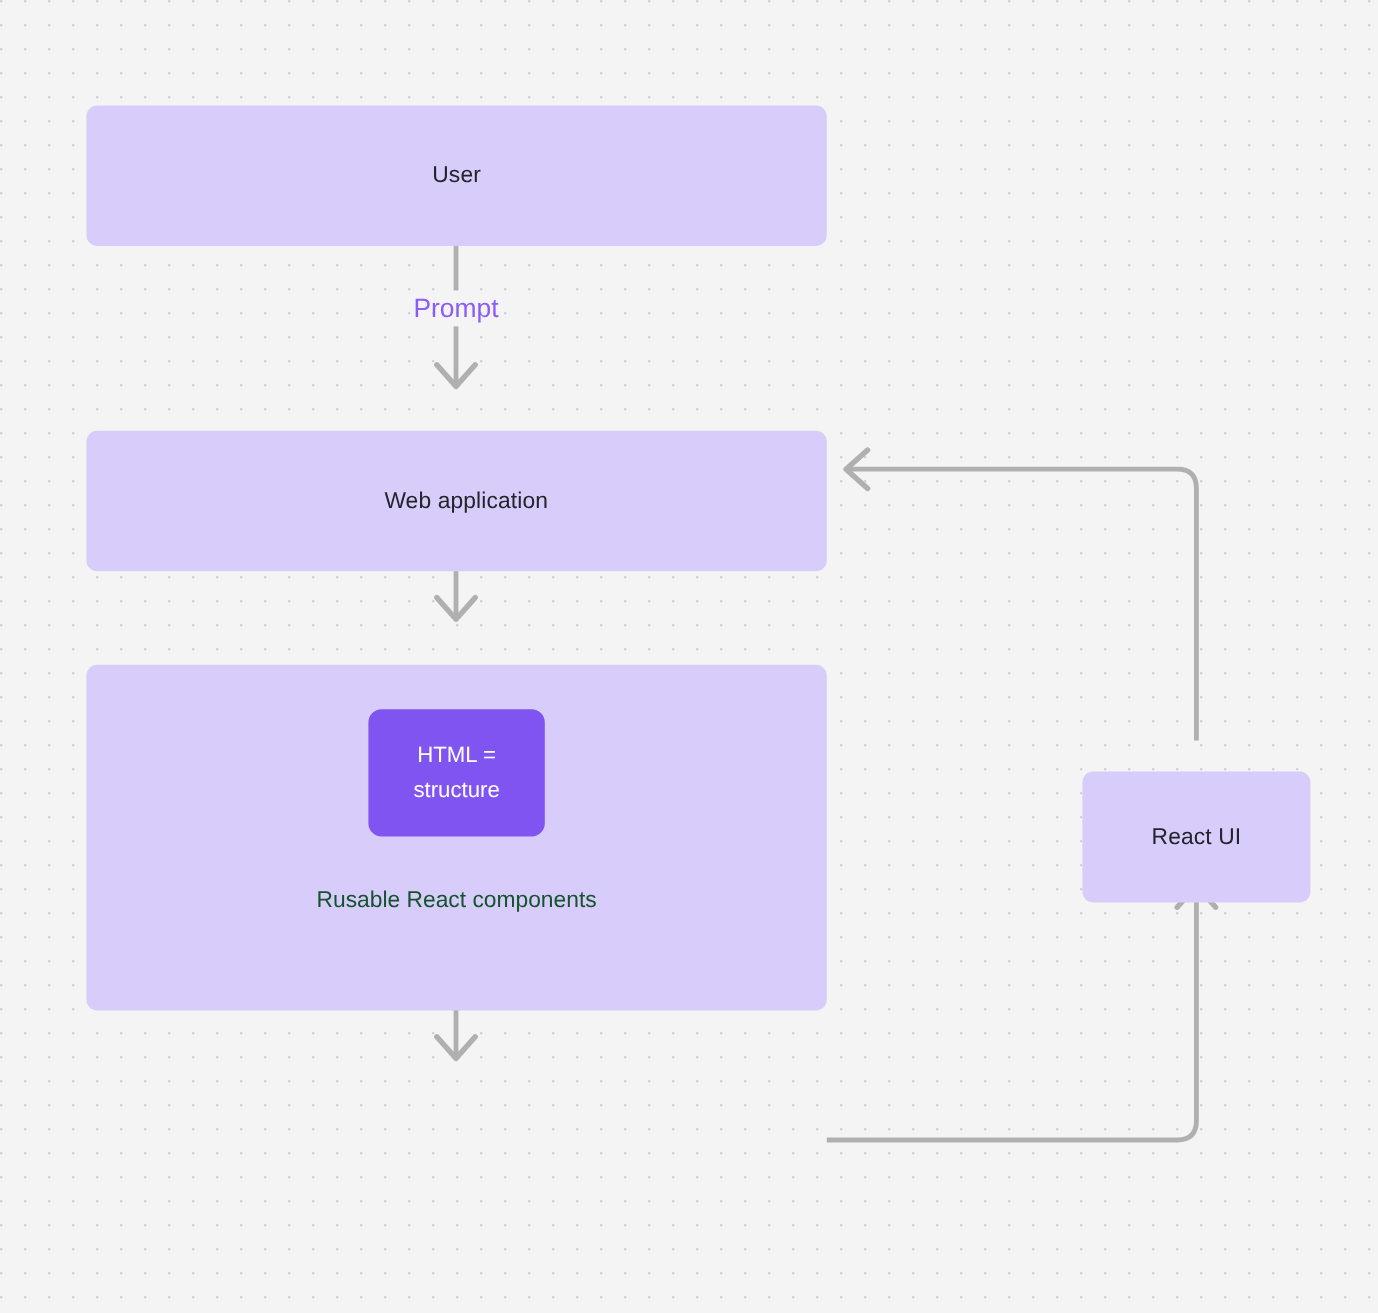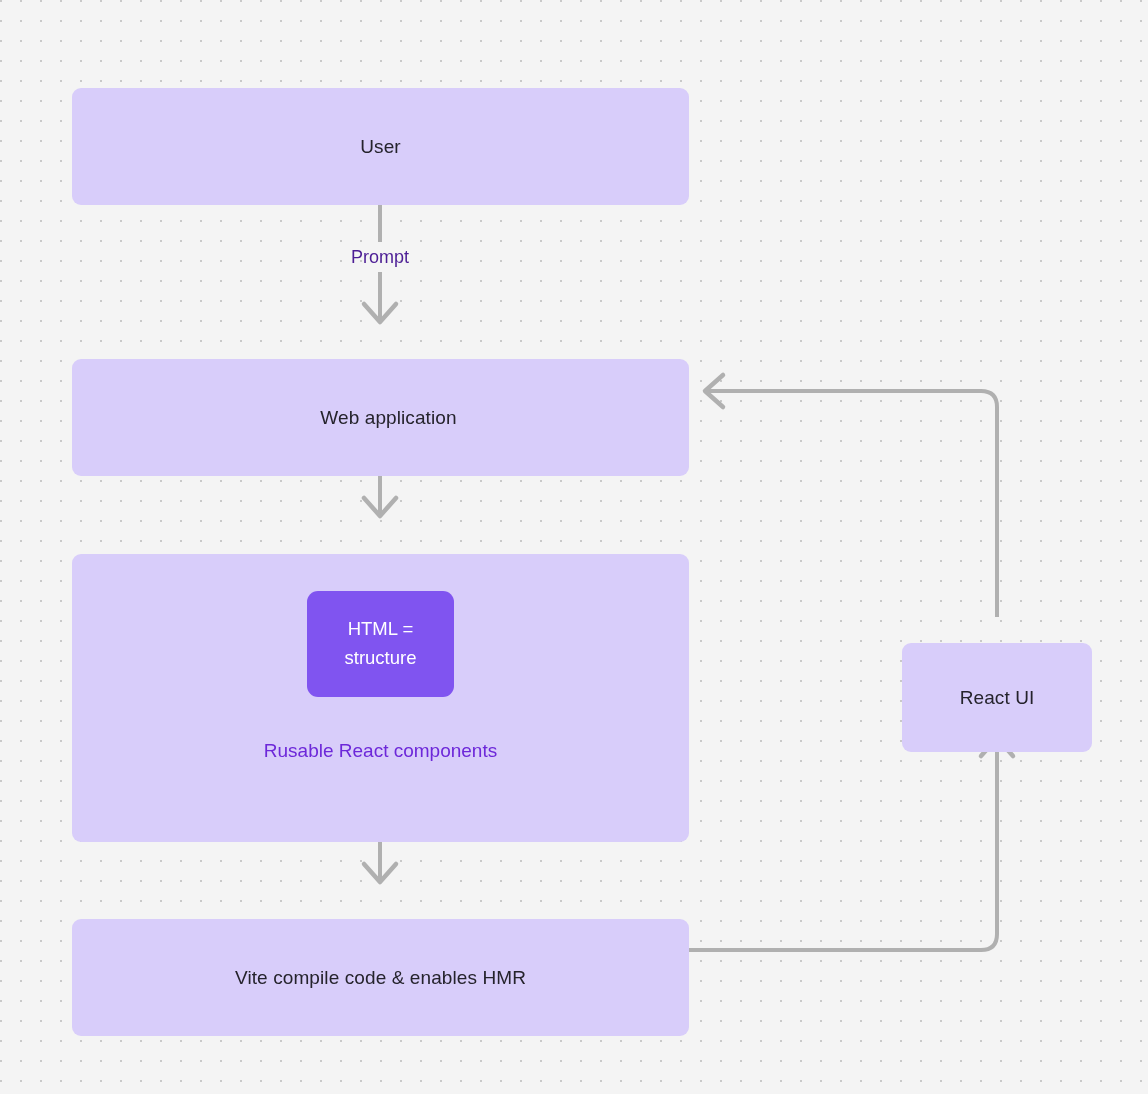--- a/index.html
+++ b/index.html
@@ -76,21 +76,21 @@
     line-height: 1.55;
     padding: 0 6px;
   }
   .group-caption {
     position: absolute;
     left: 0;
     top: 186px;
     width: 100%;
     text-align: center;
     font-size: 19px;
-    color: #6d28d9;
+    color: #14532d;
   }
 
   
   #edges {
     position: absolute;
     left: 0;
     top: 0;
     width: 1148px;
     height: 1094px;
     pointer-events: none;
@@ -105,22 +105,22 @@
   .edge-head {
     fill: none;
     stroke: #b0b0b0;
     stroke-width: 4.5;
     stroke-linecap: round;
     stroke-linejoin: round;
   }
 
   .edge-label {
     position: absolute;
-    font-size: 18px;
-    color: #4c1d95;
+    font-size: 22px;
+    color: #8b5cf6;
     white-space: nowrap;
     transform: translate(-50%, -50%);
     padding: 0 3px;
   }
   #edge-label-prompt { left: 380px; top: 257px; }
 </style>
 </head>
 <body>
 
 <div id="canvas">
@@ -170,21 +170,18 @@
       <div class="chip">
         <span class="chip-label"><span>HTML =</span><br><span>structure</span></span>
       </div>
 
 
 
     </div>
     <div class="group-caption">Rusable React components</div>
   </div>
 
-  <div class="node" id="node-vite">
-    <span class="node-label">Vite compile code &amp; enables HMR</span>
-  </div>
 
   <div class="node" id="node-render">
     <span class="node-label">React UI</span>
   </div>
 
 </div>
 
 </body></html>

